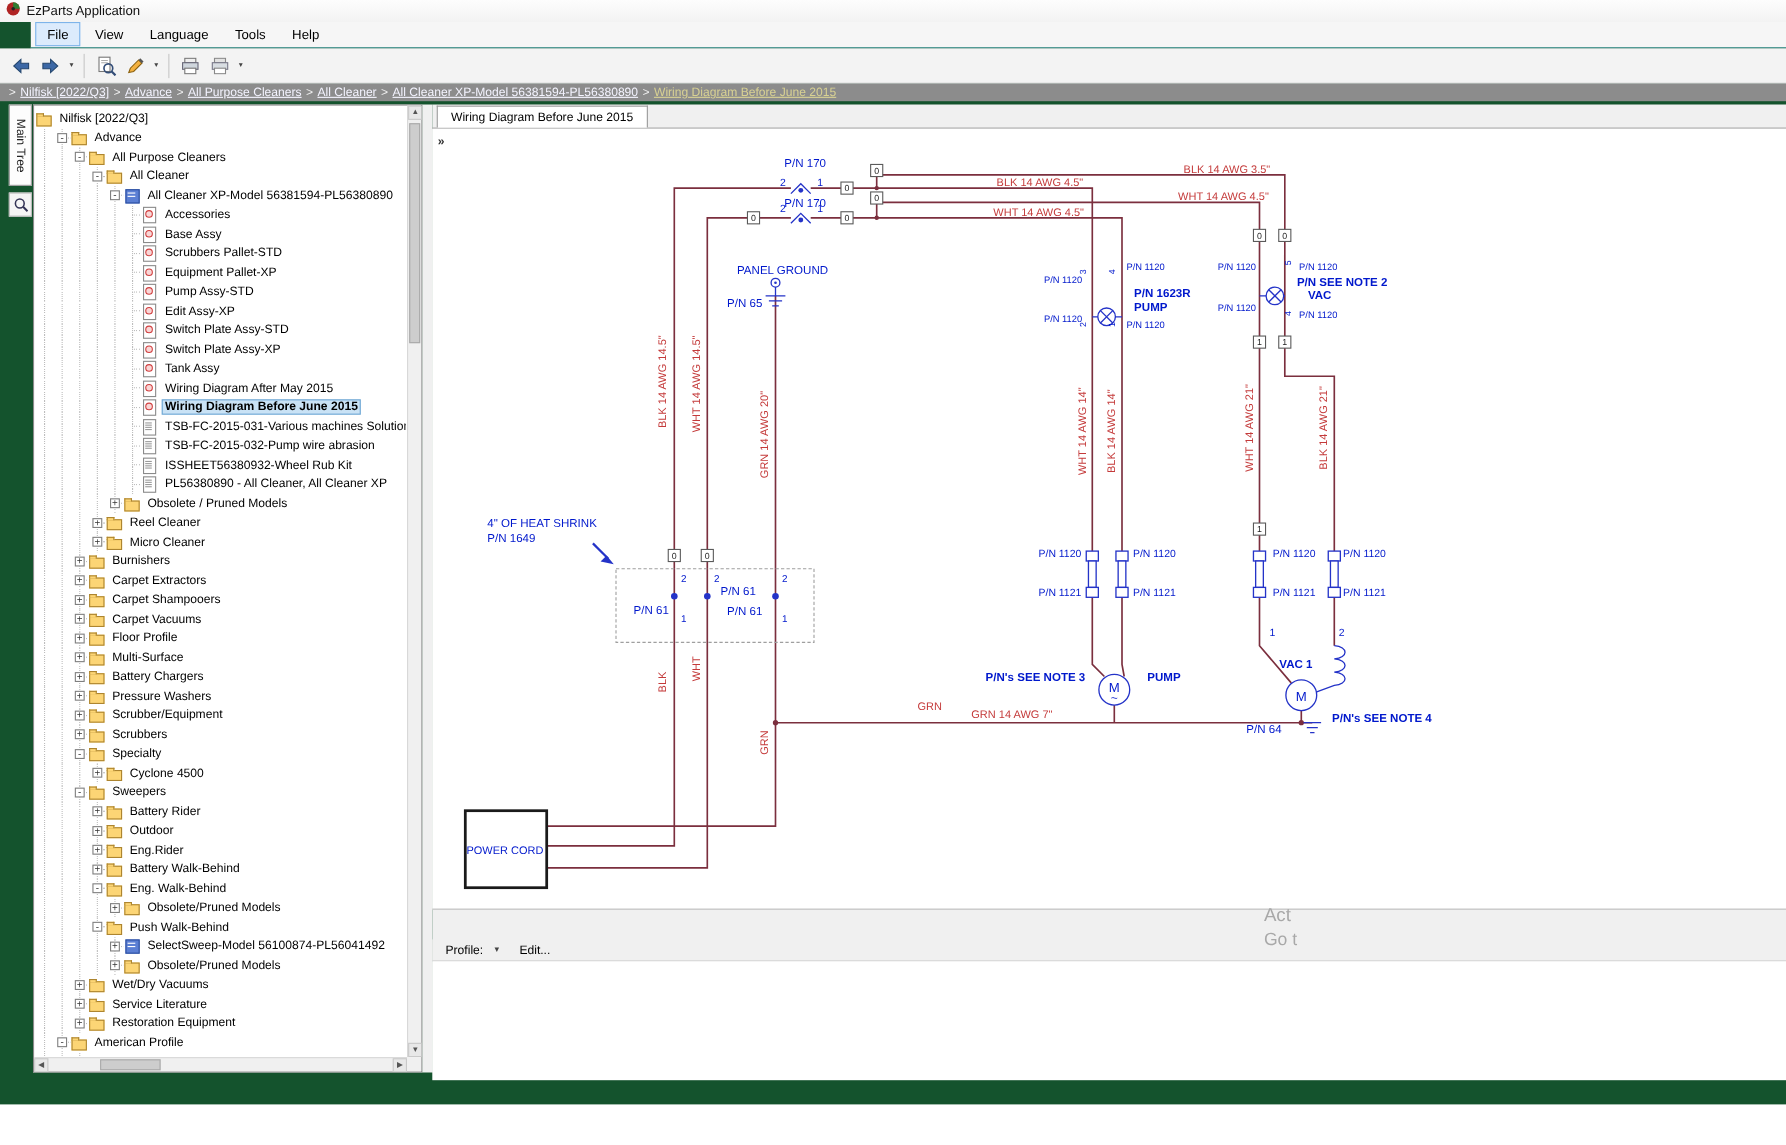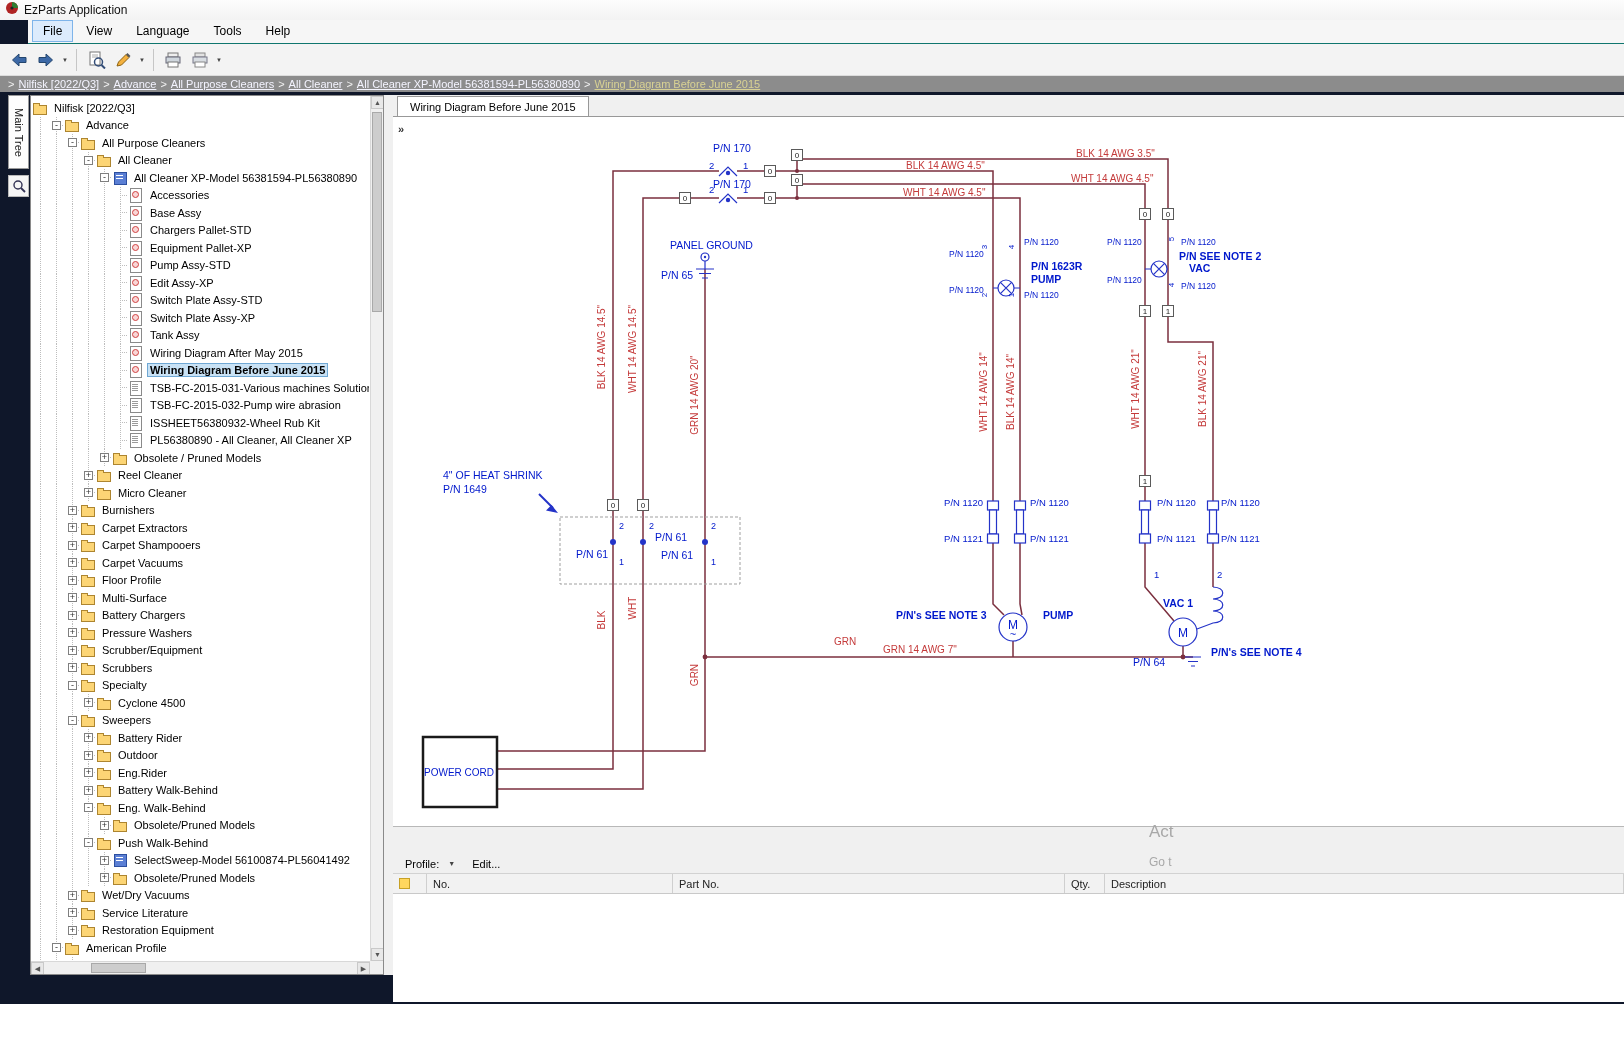--- a/index.html
+++ b/index.html
@@ -1,21 +1,21 @@
 <!DOCTYPE html>
 <html><head>
 <meta charset="utf-8">
 <style>
   * { box-sizing: border-box; }
   html,body { margin:0; padding:0; }
   body {
     width:1624px; height:1041px; position:relative; overflow:hidden;
     background:#ffffff; font-family:"Liberation Sans", sans-serif; color:#000;
   }
-  .window { position:absolute; inset:0; background:#0f172a; }
+  .window { position:absolute; inset:0; background:#14532d; }
 
   
   .titlebar { position:absolute; left:0; top:0; width:100%; height:20px;
     background:linear-gradient(#fdfdfd,#f3f3f3); display:flex; align-items:center; gap:5px; padding-left:5px; }
   .title-text { font-size:12px; color:#111; }
 
   
   .menubar { position:absolute; left:0; top:20px; width:100%; height:24px; background:#f6f6f6;
     display:flex; align-items:flex-start; padding-left:4px; border-bottom:1px solid #0f766e;margin-left:28px; }
   .mitem { font-size:12px; padding:3px 10px; margin-right:2px; border:1px solid transparent; cursor:default; }
@@ -108,21 +108,21 @@
     background:#f0f0f0; font-size:11px; border-bottom:1px solid #d2d2d2;margin-top:27px; }
   .profile-dd { font-size:7px; color:#444; padding:0 3px; }
   .edit-link { margin-left:8px; }
 
   .thead { height:20px; display:flex; background:#f2f2f2; border-bottom:1px solid #c9c9c9; font-size:11px; color:#222; }
   .hcell { border-right:1px solid #cfcfcf; padding:3px 6px; display:flex; align-items:center; overflow:hidden; }
   .note-icon { width:11px; height:11px; background:#ffd75e; border:1px solid #c7a126; }
   .tbody { background:#fff; height:108px; }
 
   .watermark { position:absolute; left:1149px; top:822px; color:#a8a8a8; line-height:1.2; }
-  .wm1 { font-size:17px; } .wm2 { font-size:12px; margin-top:13px; }
+  .wm1 { font-size:17px; } .wm2 { font-size:16px; margin-top:3px; }
 
   .statusbar { position:absolute; left:0; top:978px; width:100%; height:26px; background:#f0f0f0;
     border-top:1px solid #dadada; display:flex; align-items:center; padding-left:7px; font-size:11px; color:#222; }
   .below-bar { position:absolute; left:0; top:1004px; width:100%; height:37px; background:#ffffff; }
 </style>
 </head>
 <body>
 
 <div class="window">
 
@@ -284,21 +284,21 @@
           <span class="tlabel">Base Assy</span>
         </div>
         <div class="trow">
           <span class="guide"></span>
           <span class="guide"></span>
           <span class="guide"></span>
           <span class="guide"></span>
           <span class="guide"></span>
           <span class="slot"></span>
           <span class="ticon assy"></span>
-          <span class="tlabel">Chargers Pallet-STD</span>
+          <span class="tlabel">Scrubbers Pallet-STD</span>
         </div>
         <div class="trow">
           <span class="guide"></span>
           <span class="guide"></span>
           <span class="guide"></span>
           <span class="guide"></span>
           <span class="guide"></span>
           <span class="slot"></span>
           <span class="ticon assy"></span>
           <span class="tlabel">Equipment Pallet-XP</span>
@@ -901,29 +901,20 @@
           </g>
       </svg>
     </div>
 
     <div class="profile-bar">
       <span>Profile:</span>
       <span class="profile-dd">▼</span>
       <span class="edit-link">Edit...</span>
     </div>
 
-    <div class="thead" id="thead">
-        <div class="hcell" style="width: 34px; flex: 0 0 34px;">
-          <span class="note-icon"></span>
-        </div>
-        <div class="hcell" style="width: 246px; flex: 0 0 246px;">No.</div>
-        <div class="hcell" style="width: 392px; flex: 0 0 392px;">Part No.</div>
-        <div class="hcell" style="width: 40px; flex: 0 0 40px;">Qty.</div>
-        <div class="hcell" style="flex: 1 1 0%;">Description</div>
-      </div>
     <div class="tbody"></div>
   </div>
 
   <div class="watermark">
     <div class="wm1">Act</div>
     <div class="wm2">Go t</div>
   </div>
 
   <div class="below-bar"></div>
 

